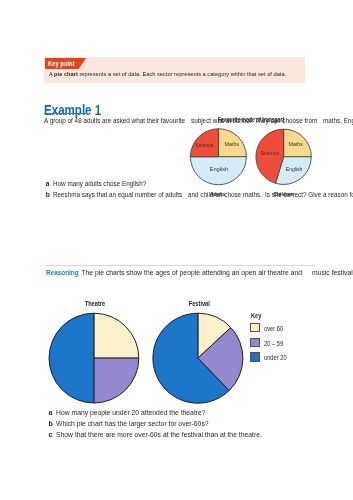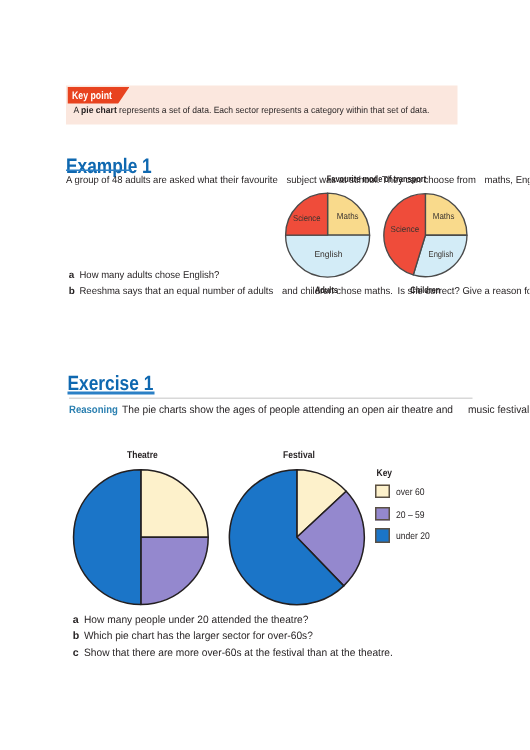--- a/index.html
+++ b/index.html
@@ -74,24 +74,20 @@
       <path d="M 101.60000000000002 32.80000000000001 L 101.60000000000002 5.100000000000012 A 27.7 27.7 0 0 1 129.3 32.80000000000001 Z" fill="#f9da8c" stroke="#4a4a4a" stroke-width="0.9" stroke-linejoin="round"></path>
       <path d="M 101.60000000000002 32.80000000000001 L 129.3 32.80000000000001 A 27.7 27.7 0 0 1 93.50130377918022 59.289641740176094 Z" fill="#d3ecf7" stroke="#4a4a4a" stroke-width="0.9" stroke-linejoin="round"></path>
       <path d="M 101.60000000000002 32.80000000000001 L 93.50130377918022 59.289641740176094 A 27.7 27.7 0 0 1 101.60000000000002 5.100000000000012 Z" fill="#ef4c3a" stroke="#4a4a4a" stroke-width="0.9" stroke-linejoin="round"></path>
       <text x="113.76864038976575" y="22.081359610234287" text-anchor="middle" font-size="5.75" font-family="&quot;Liberation Sans&quot;,sans-serif" textLength="14.4" lengthAdjust="spacingAndGlyphs" fill="#3a3430">Maths</text>
       <text x="112.02689106808684" y="47.169427621894286" text-anchor="middle" font-size="5.75" font-family="&quot;Liberation Sans&quot;,sans-serif" textLength="16.6" lengthAdjust="spacingAndGlyphs" fill="#3a3430">English</text>
       <text x="87.95838592752997" y="30.907180414557494" text-anchor="middle" font-size="5.75" font-family="&quot;Liberation Sans&quot;,sans-serif" textLength="19.1" lengthAdjust="spacingAndGlyphs" fill="#3a3430">Science</text>
     </svg>
   <div class="clabel" style="left:188px;top:190.2px;width:60px;"><span class="cond">Adults</span></div>
   <div class="clabel" style="left:253.3px;top:190.2px;width:60px;"><span class="cond">Children</span></div>
 
-  <div class="heading" id="exr1h" style="left:45.2px;top:248.0px;font-size:13.7px;">
-    <span>Exercise 1</span>
-    <span class="ul" id="exr1ul" style="width: 58.0487px;"></span>
-  </div>
   <div class="rule" style="left:45.9px;top:265.4px;width:268.7px;"></div>
 
   <div class="body" id="exrintro" style="left:45.8px;top:268.5px;width:285px;line-height:8.7px;font-size:7.08px;"><div><span class="tagword">Reasoning</span><span>  The pie charts show the ages of people attending an open air theatre and</span></div><div>music festival.</div></div>
 
   <div class="ctitle" style="left:65.3px;top:300.4px;width:60px;font-size:6.6px;"><span class="cond" style="transform:scaleX(0.86)">Theatre</span></div>
   <div class="ctitle" style="left:169.6px;top:299.6px;width:60px;font-size:6.6px;"><span class="cond" style="transform:scaleX(0.86)">Festival</span></div>
   <svg class="chartsvg" id="svgBot" style="left:46px;top:310px;" width="202" height="98" viewBox="0 0 202 98">
       <path d="M 47.900000000000006 48.10000000000002 L 47.900000000000006 3.200000000000024 A 44.9 44.9 0 0 1 92.80000000000001 48.10000000000002 Z" fill="#fdf1cb" stroke="#231f20" stroke-width="1" stroke-linejoin="round"></path>
       <path d="M 47.900000000000006 48.10000000000002 L 92.80000000000001 48.10000000000002 A 44.9 44.9 0 0 1 47.900000000000006 93.00000000000003 Z" fill="#9488ce" stroke="#231f20" stroke-width="1" stroke-linejoin="round"></path>
       <path d="M 47.900000000000006 48.10000000000002 L 47.900000000000006 93.00000000000003 A 44.9 44.9 0 0 1 47.9 3.200000000000024 Z" fill="#1b75c8" stroke="#231f20" stroke-width="1" stroke-linejoin="round"></path>

